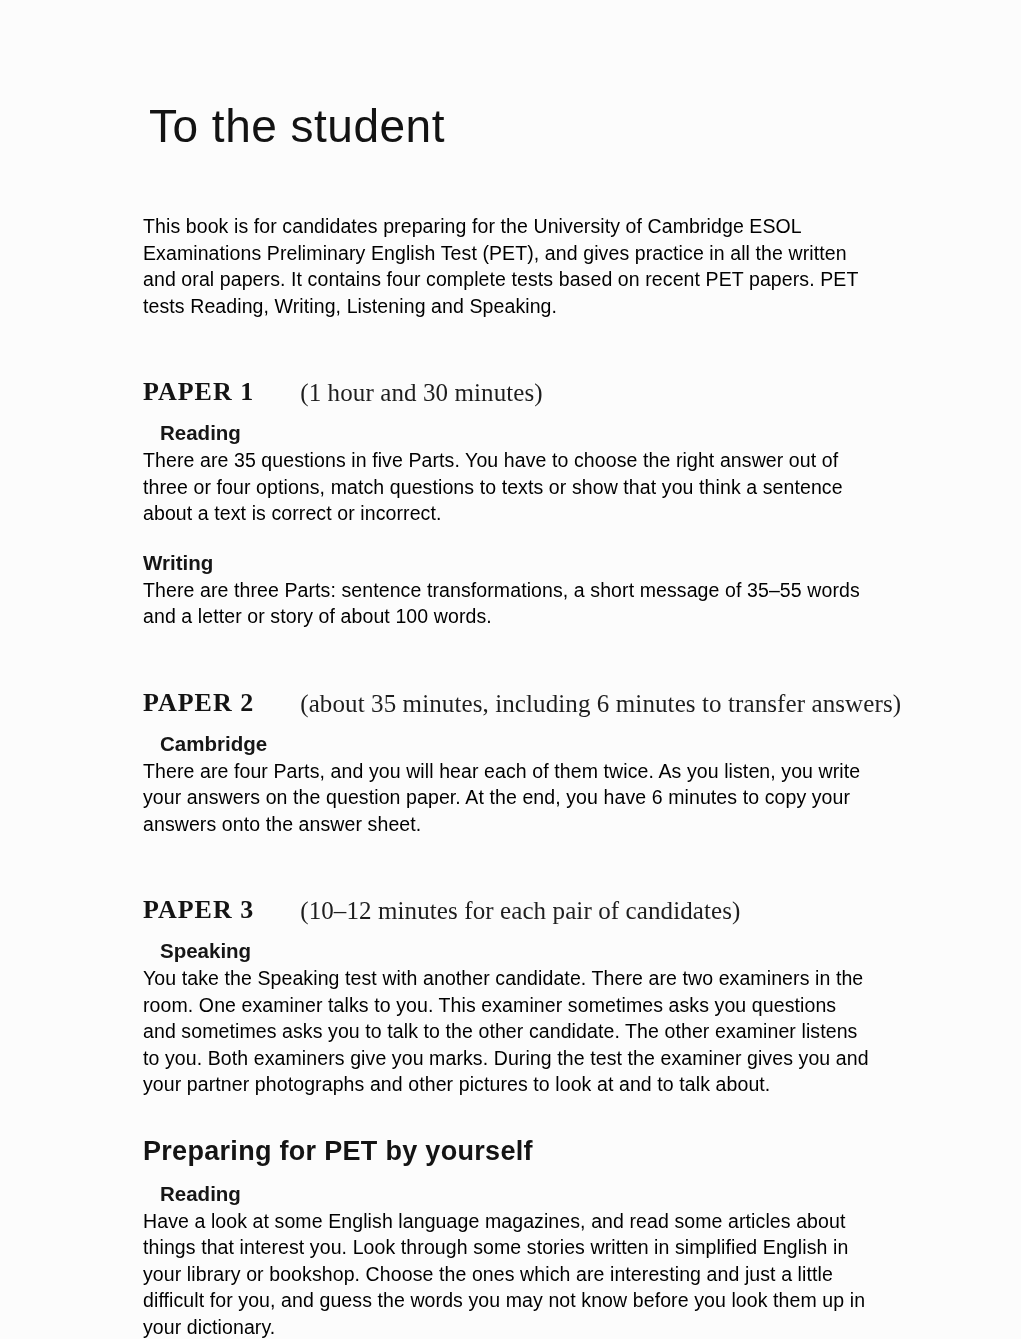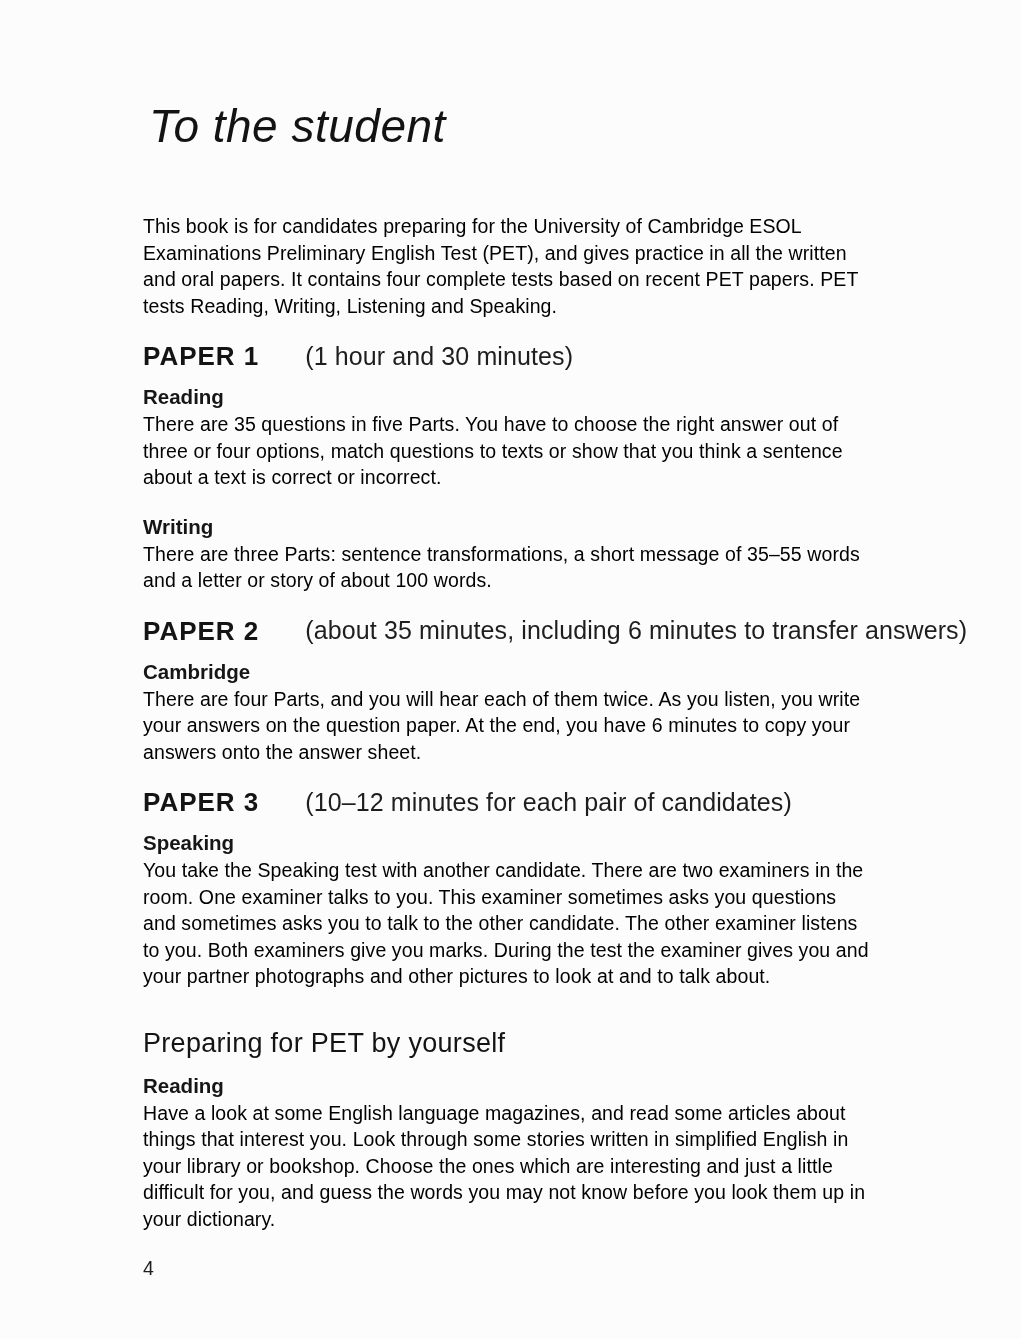--- a/index.html
+++ b/index.html
@@ -16,74 +16,75 @@
     overflow: hidden;
     font-family: "Liberation Sans", sans-serif;
     color: #1c1c1c;
   }
   .content {
     padding: 100px 34px 0 143px;
   }
   .doc-title {
     font-size: 46px;
     line-height: 52px;
-    font-style: italic;
     font-weight: 400;
     letter-spacing: 0.5px;
     color: #131313;
     margin: 0 0 0 6px;
   }
   .body-text {
     font-size: 19.5px;
     line-height: 26.5px;
     letter-spacing: 0.1px;
     white-space: pre-line;
     margin: 0;
     color: #000000;
   }
   .intro {
     margin-top: 61px;
   }
   .paper-heading-row {
     display: flex;
-    align-items: center;
-    margin-top: 22px;
+    align-items: flex-end;
+    margin-top: 58px;
+    font-family: Liberation Serif, serif;
   }
   .paper-heading {
     font-size: 26px;
     line-height: 30px;
     font-weight: 700;
     letter-spacing: 1px;
     color: #141414;
     margin: 0;
   }
   .paper-note {
     font-size: 25px;
     letter-spacing: 0.1px;
     margin-left: 46px;
     color: #1e1e1e;
   }
   .big-heading {
     font-size: 27px;
     line-height: 34px;
-    font-weight: 400;
+    font-weight: 700;
     letter-spacing: 0.3px;
     color: #141414;
     margin: 36px 0 0 0;
   }
   .subheading {
     font-size: 20.5px;
     line-height: 26px;
     font-weight: 700;
     color: #161616;
     margin: 23px 0 1px 0;
   }
   .paper-heading-row + .subheading,
   .big-heading + .subheading {
     margin-top: 13px;
+    margin-left: 17px;
   }
   .page-number {
     font-size: 19.5px;
     line-height: 26px;
     margin-top: 23px;
     color: #1e1e1e;
   }
 </style>
 </head>
 <body>

